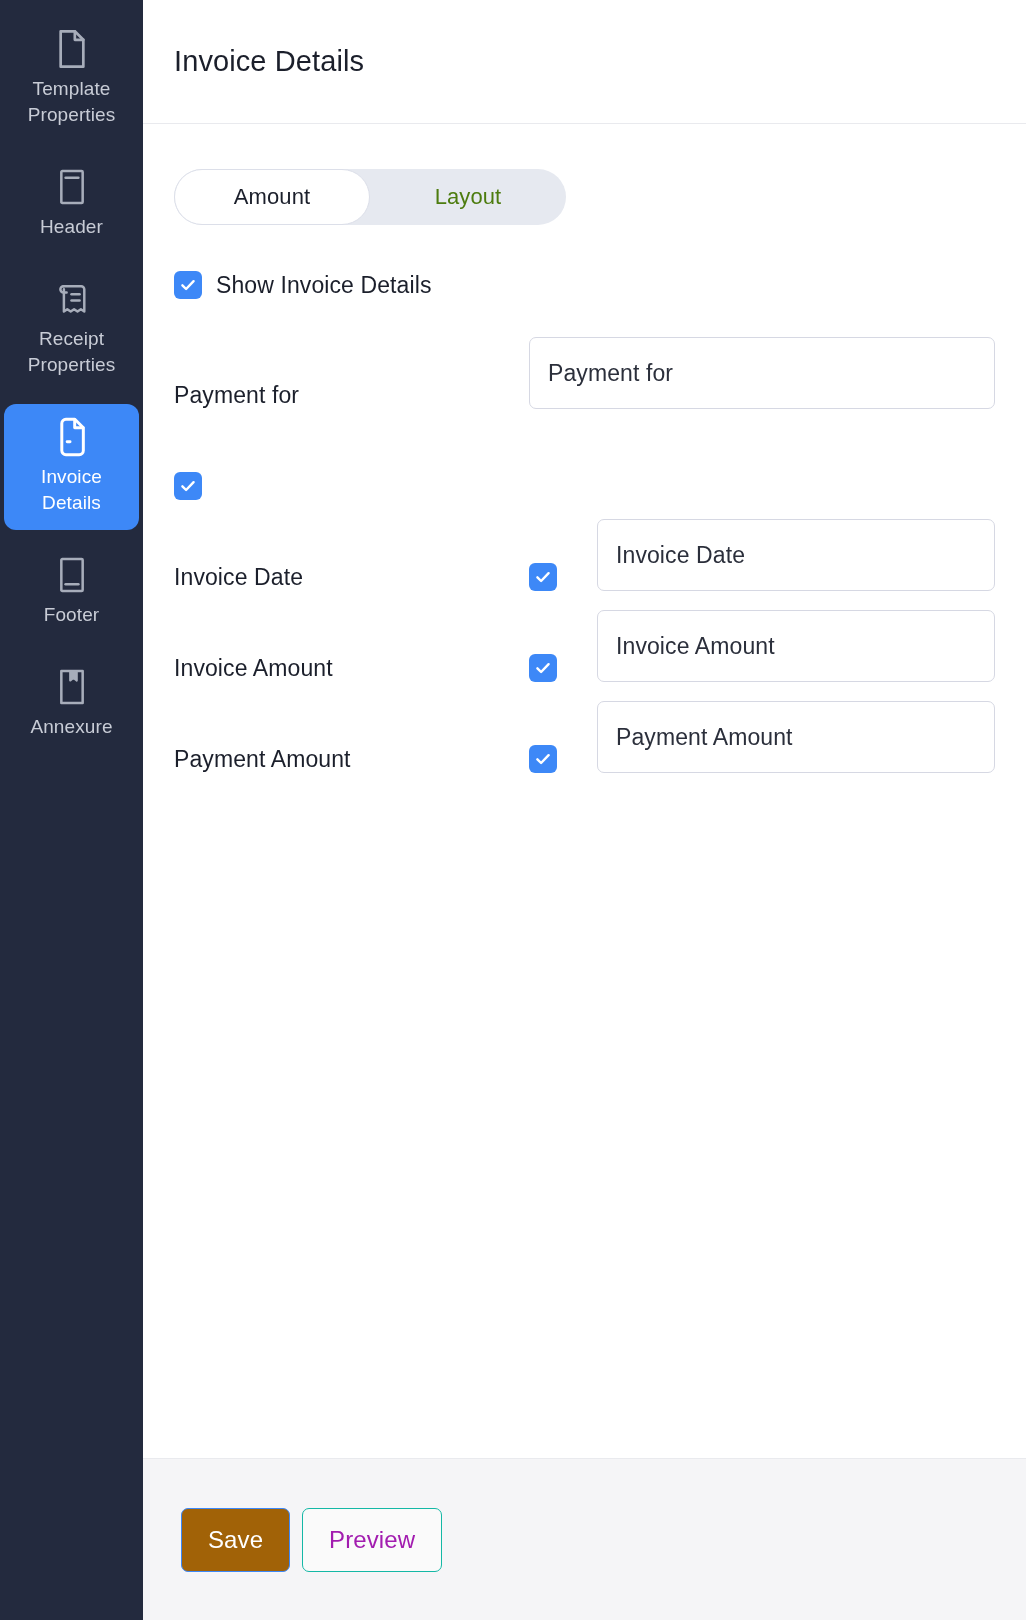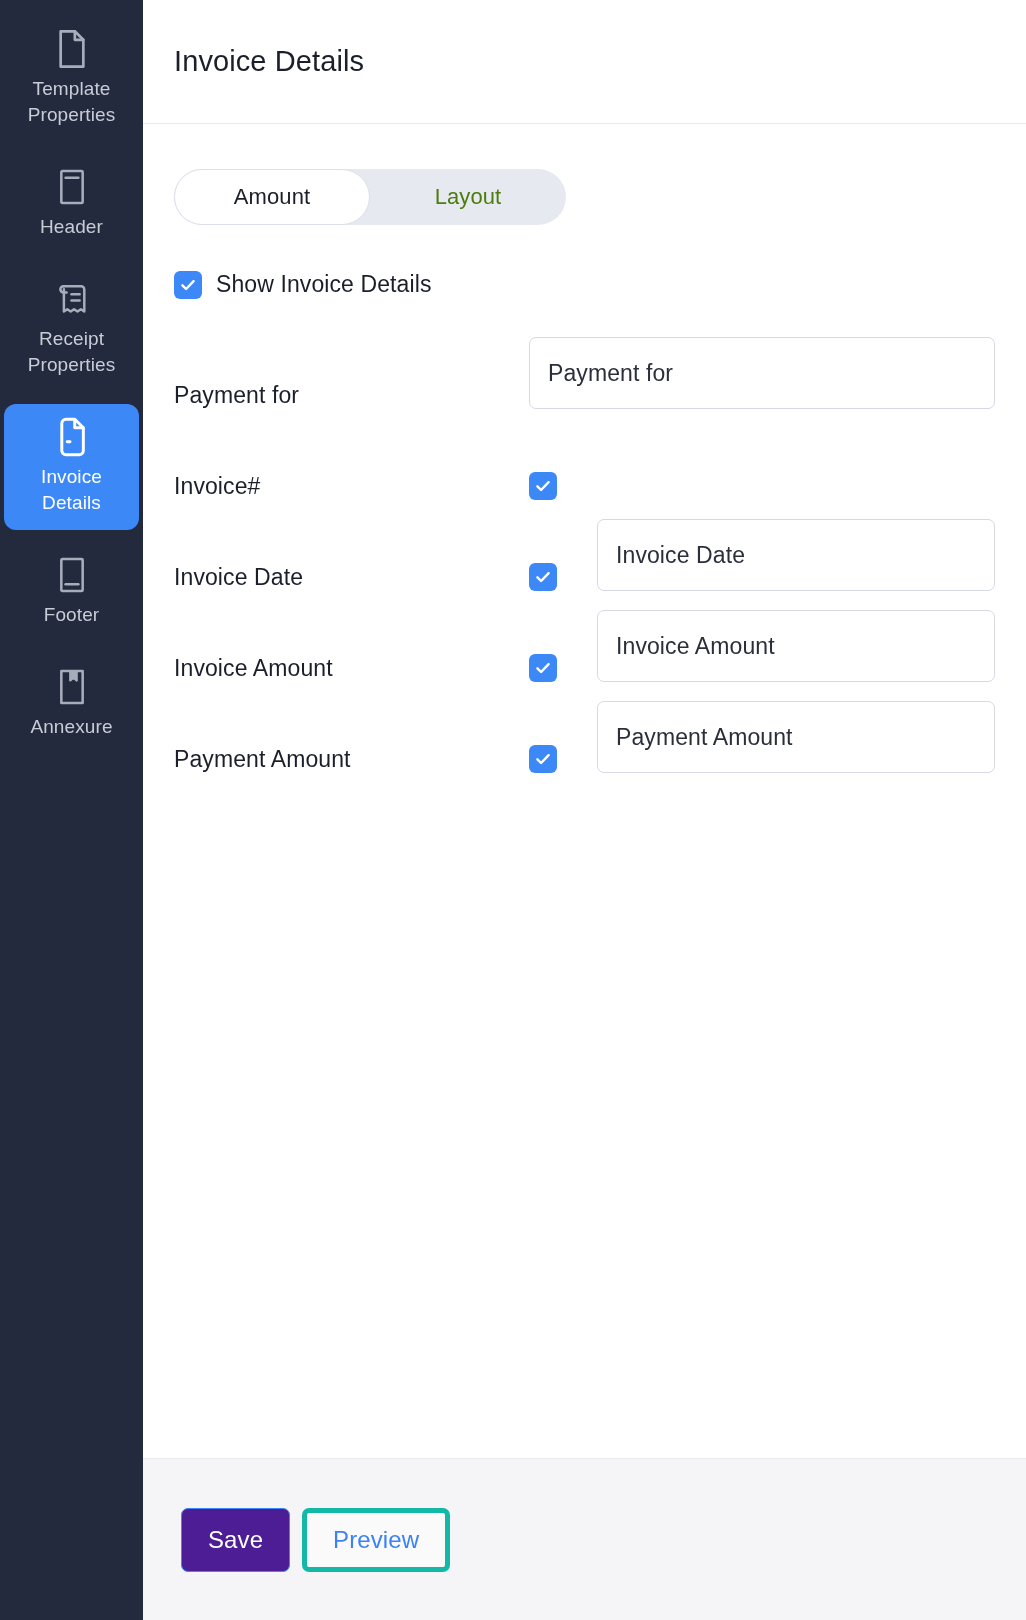--- a/index.html
+++ b/index.html
@@ -126,21 +126,21 @@
 
   .tab.active {
     background: #ffffff;
     color: #1b1f2b;
     border: 1px solid #dcdfe9;
   }
 
   
   .show-row {
     display: flex;
-    align-items: flex-start;
+    align-items: center;
     margin-bottom: 38px;
     gap: 14px;
   }
 
   .show-label {
     font-size: 23px;
     color: #1b1f2b;
     letter-spacing: 0.1px;
   }
 
@@ -222,29 +222,29 @@
     font-size: 24px;
     display: flex;
     align-items: center;
     justify-content: center;
     cursor: pointer;
     letter-spacing: 0.1px;
     padding: 0 26px;
   }
 
   .btn-primary {
-    background: #4c1d95;
+    background: #a16207;
     color: #ffffff;
     border: 1px solid #3d88f7;
   }
 
   .btn-secondary {
     background: #fafafa;
-    color: #3b82f6;
-    border: 5px solid #14b8a6;
+    color: #a21caf;
+    border: 1px solid #14b8a6;
   }
 </style>
 </head>
 <body>
 
 <div class="app">
 
   <nav class="sidebar" id="sidebar">
       <div class="side-item">
         <span class="side-icon">
@@ -327,21 +327,20 @@
         <span class="show-label">Show Invoice Details</span>
       </div>
 
       <div id="field-list">
           <div class="form-row wide">
             <div class="row-label">Payment for</div>
             <div class="cb-slot empty"></div>
             <div class="field" placeholder="Payment for">Payment for</div>
           </div>
           <div class="form-row">
-            <div class="row-label">Invoice#</div>
             <div class="cb-slot">
               <span class="cb">
                 <svg width="18" height="18" viewBox="0 0 18 18">
                   <path d="M3.4 9.3 L7.1 13 L14.6 5.2" fill="none" stroke="#ffffff" stroke-width="2.4" stroke-linecap="round" stroke-linejoin="round"></path>
                 </svg>
               </span>
             </div>
           </div>
           <div class="form-row">
             <div class="row-label">Invoice Date</div>

